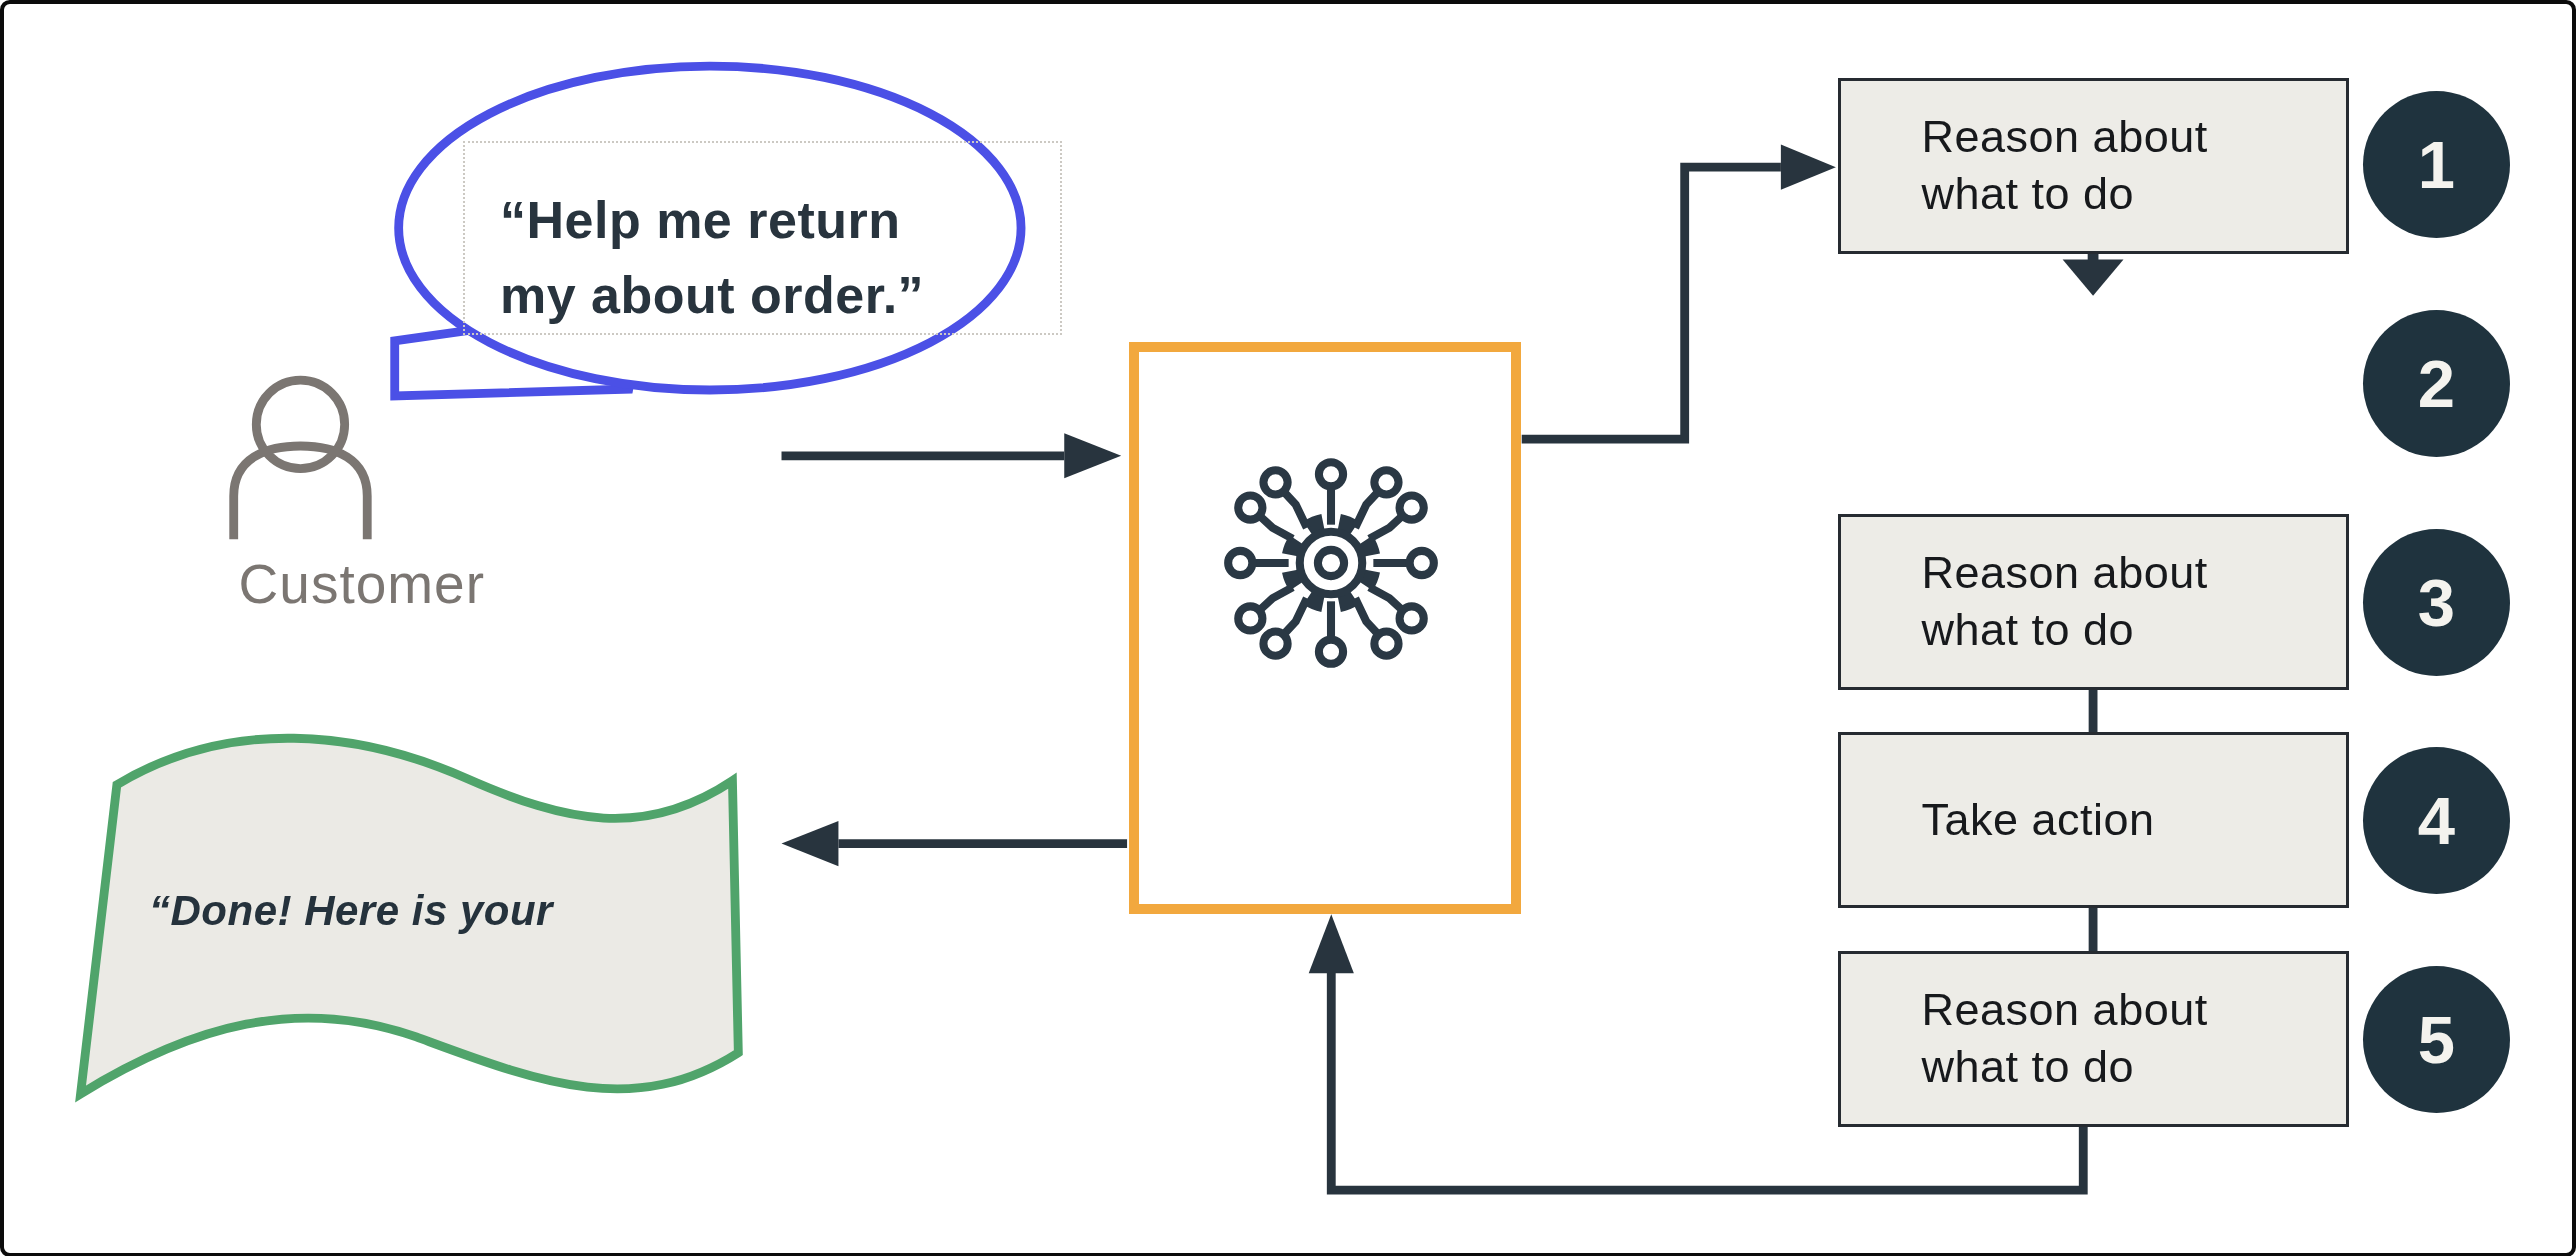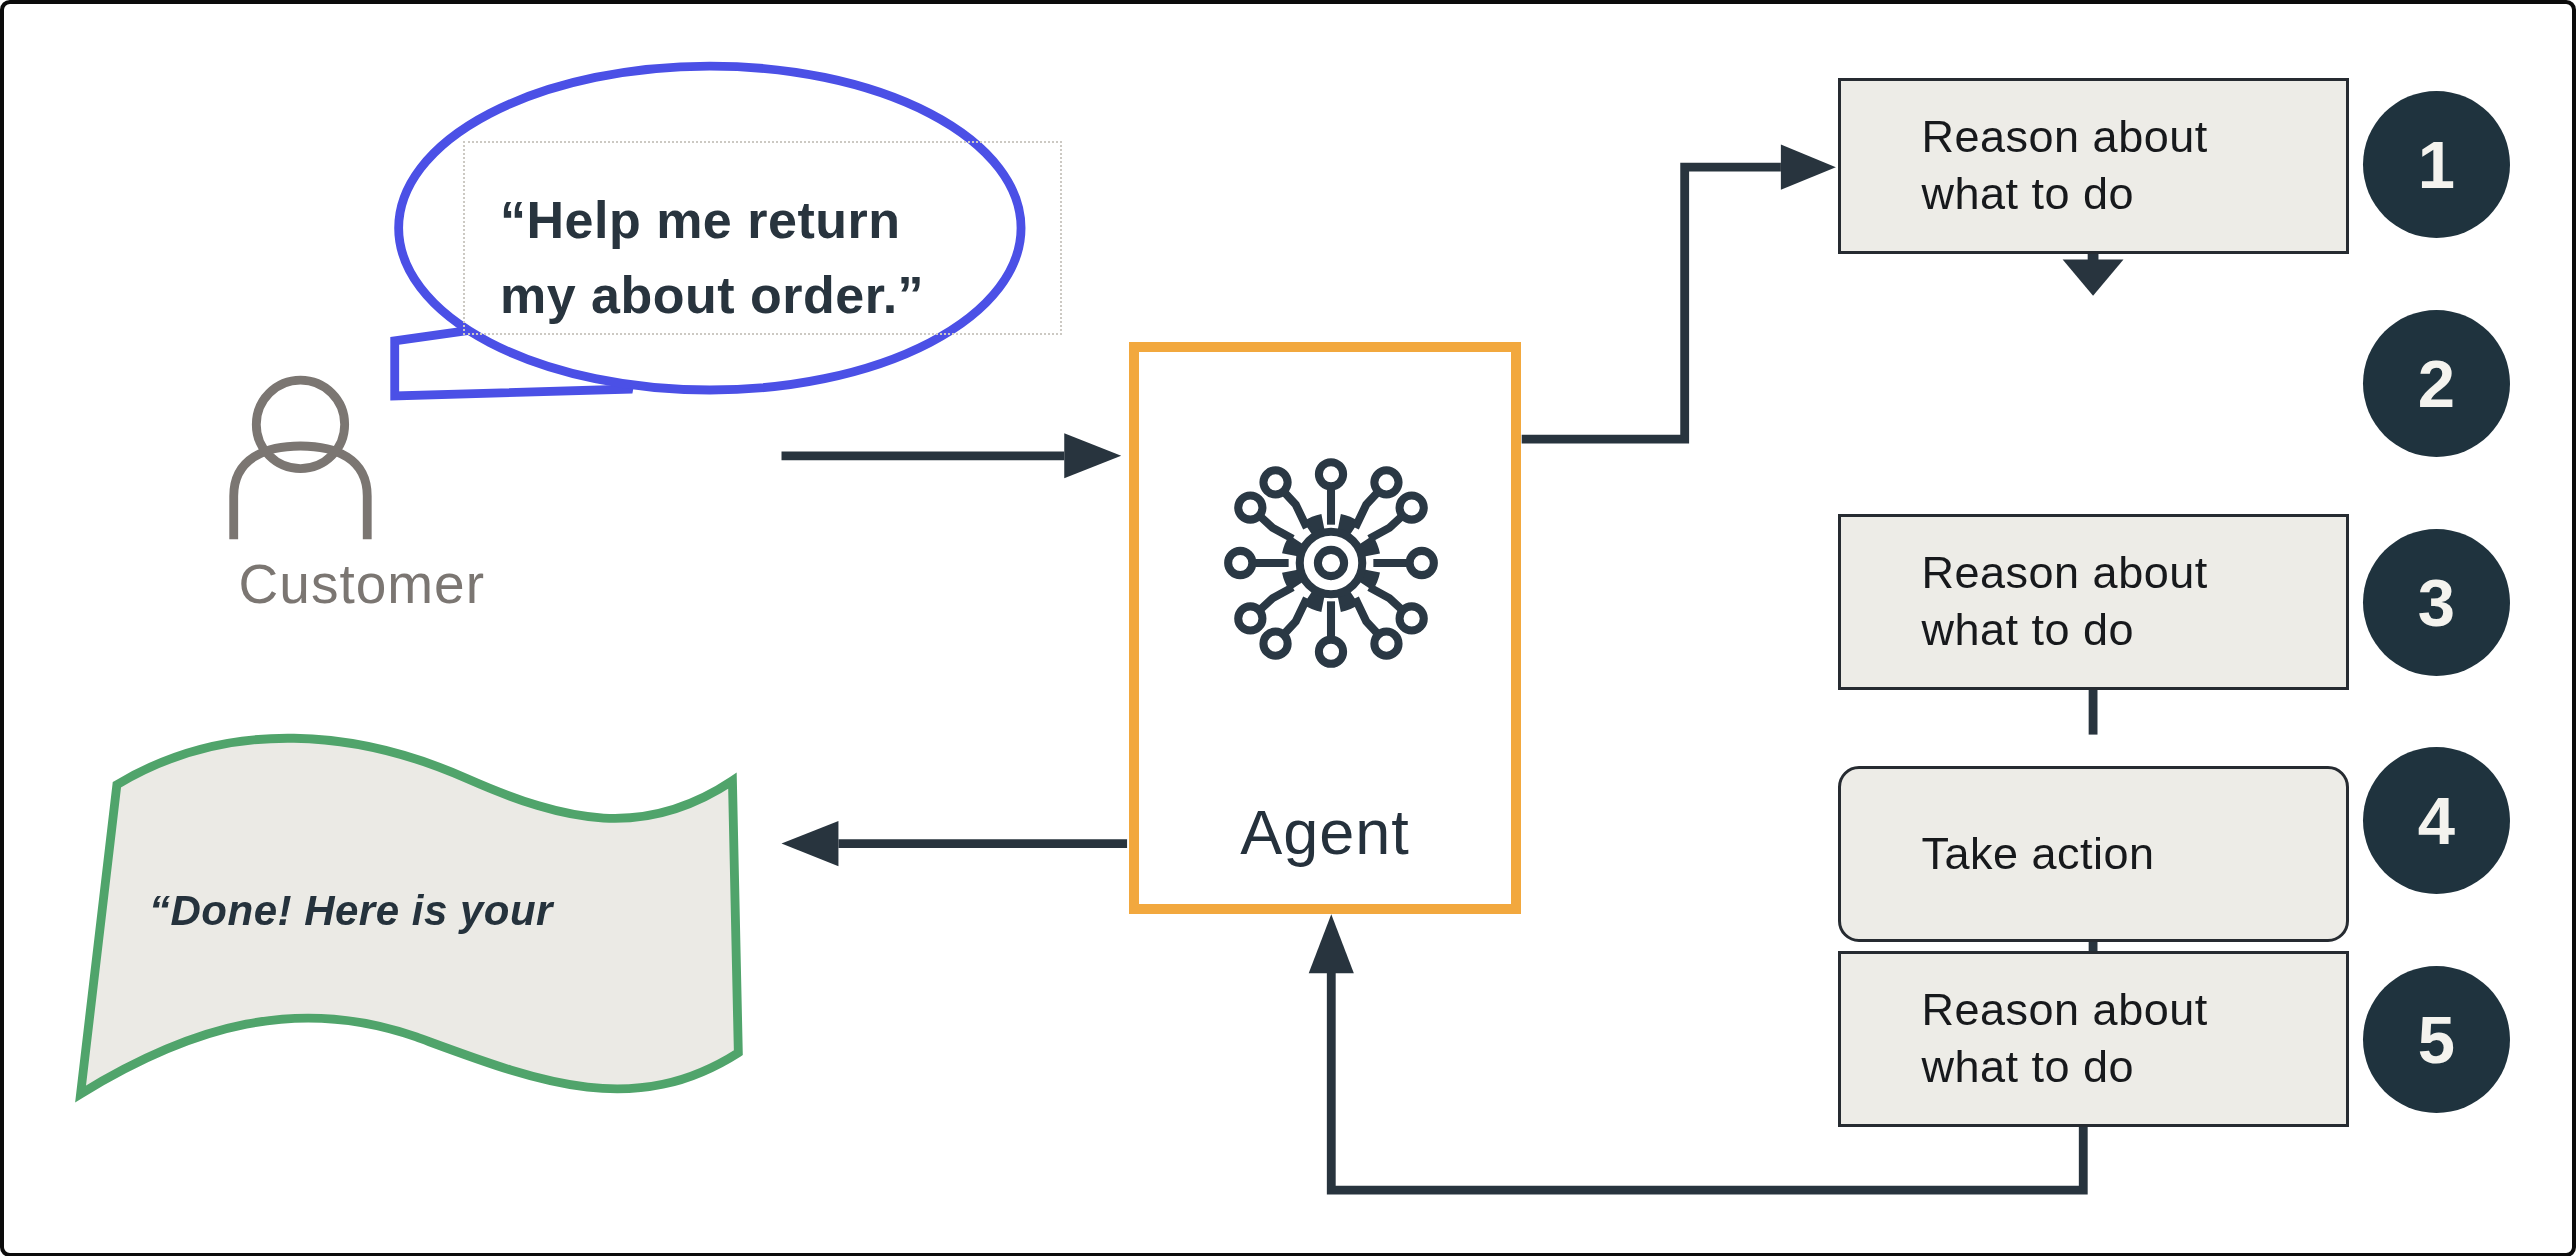--- a/index.html
+++ b/index.html
@@ -43,21 +43,21 @@
   .step-box{
     position:absolute;left:1834px;width:511px;height:176px;
     background:#EDECE7;border:3.9px solid #262B31;box-sizing:border-box;
     display:flex;align-items:center;justify-content:center;
   }
   .step-box span{
     display:block;width:344px;text-align:left;
     font-size:45px;line-height:1.26;color:#17191C;letter-spacing:0.5px;
   }
   .step-1{top:74px;}  .step-2{top:293px;} .step-3{top:510px;}
-  .step-4{top:762px;border-radius:21px;} .step-5{top:947px;}
+  .step-4{top:728px;} .step-5{top:947px;}
 
   
   .num-circle{
     position:absolute;left:2359px;width:147px;height:147px;border-radius:50%;
     background:#1F333E;color:#F4F3EE;display:flex;align-items:center;justify-content:center;
     font-size:67px;font-weight:bold;
   }
   .num-1{top:87px;} .num-2{top:306px;} .num-3{top:525px;}
   .num-4{top:743px;} .num-5{top:962px;}
 
@@ -166,21 +166,20 @@
       <circle cx="40" cy="65" r="12"></circle>
       <circle cx="30" cy="120" r="12"></circle>
       <circle cx="40" cy="175" r="12"></circle>
       <circle cx="200" cy="65" r="12"></circle>
       <circle cx="210" cy="120" r="12"></circle>
       <circle cx="200" cy="175" r="12"></circle>
       <circle cx="65" cy="200" r="12"></circle>
       <circle cx="120" cy="208" r="12"></circle>
       <circle cx="175" cy="200" r="12"></circle>
     </svg>
-    <div class="agent-label">Agent</div>
   </div>
 
   <div class="step-box step-1">
     <span>Reason about what to do</span>
   </div>
   <div class="step-box step-3">
     <span>Reason about what to do</span>
   </div>
   <div class="step-box step-4">
     <span>Take action</span>

